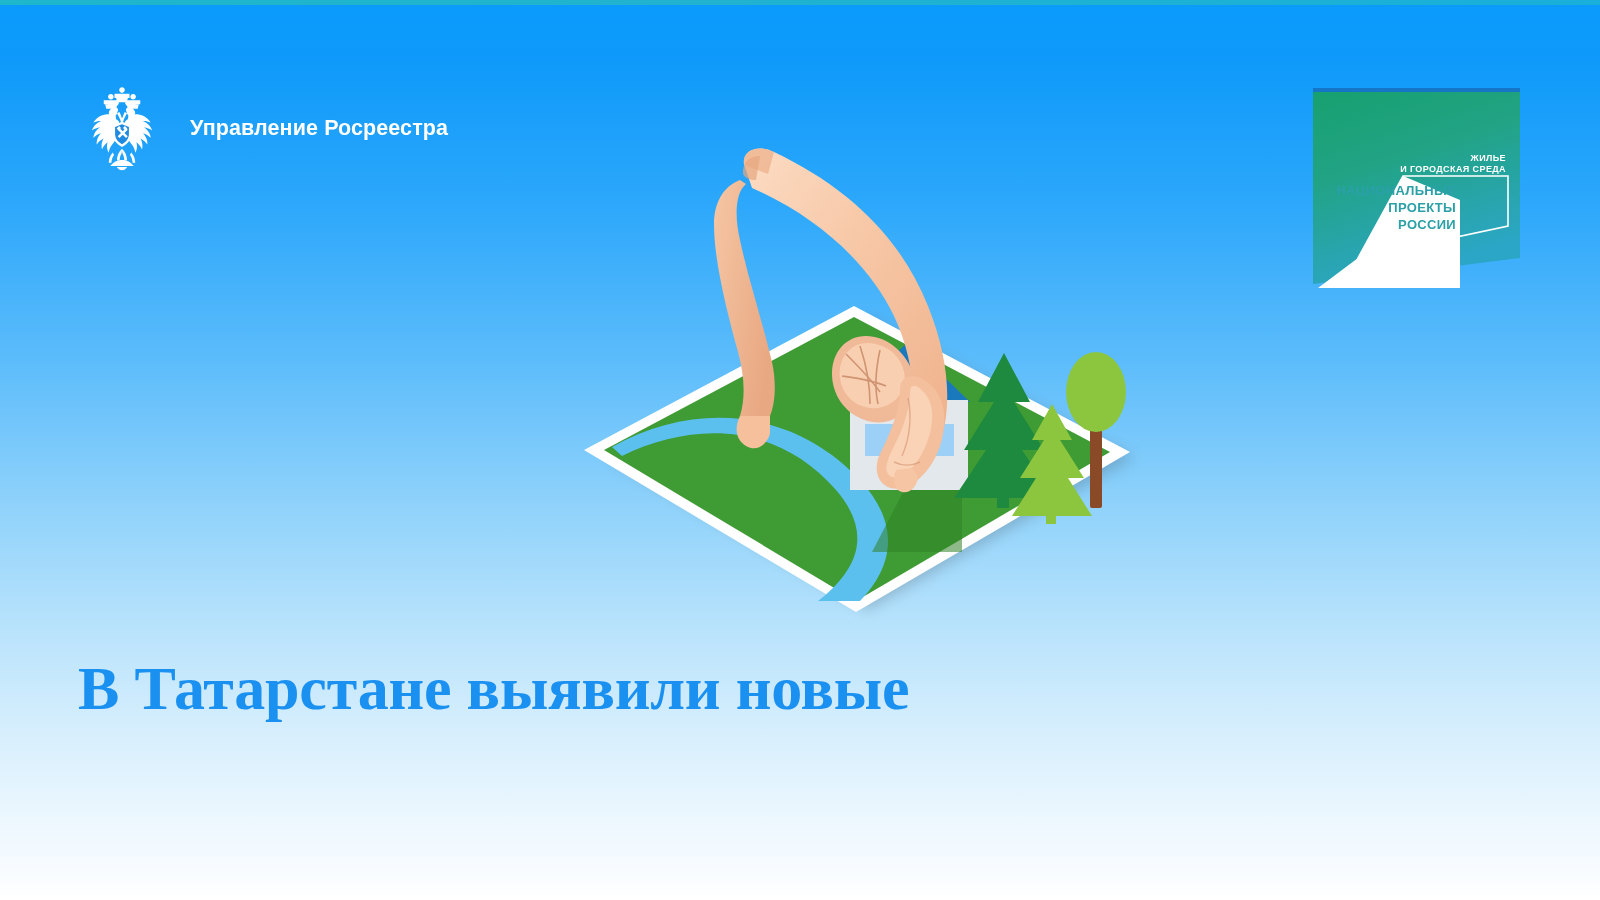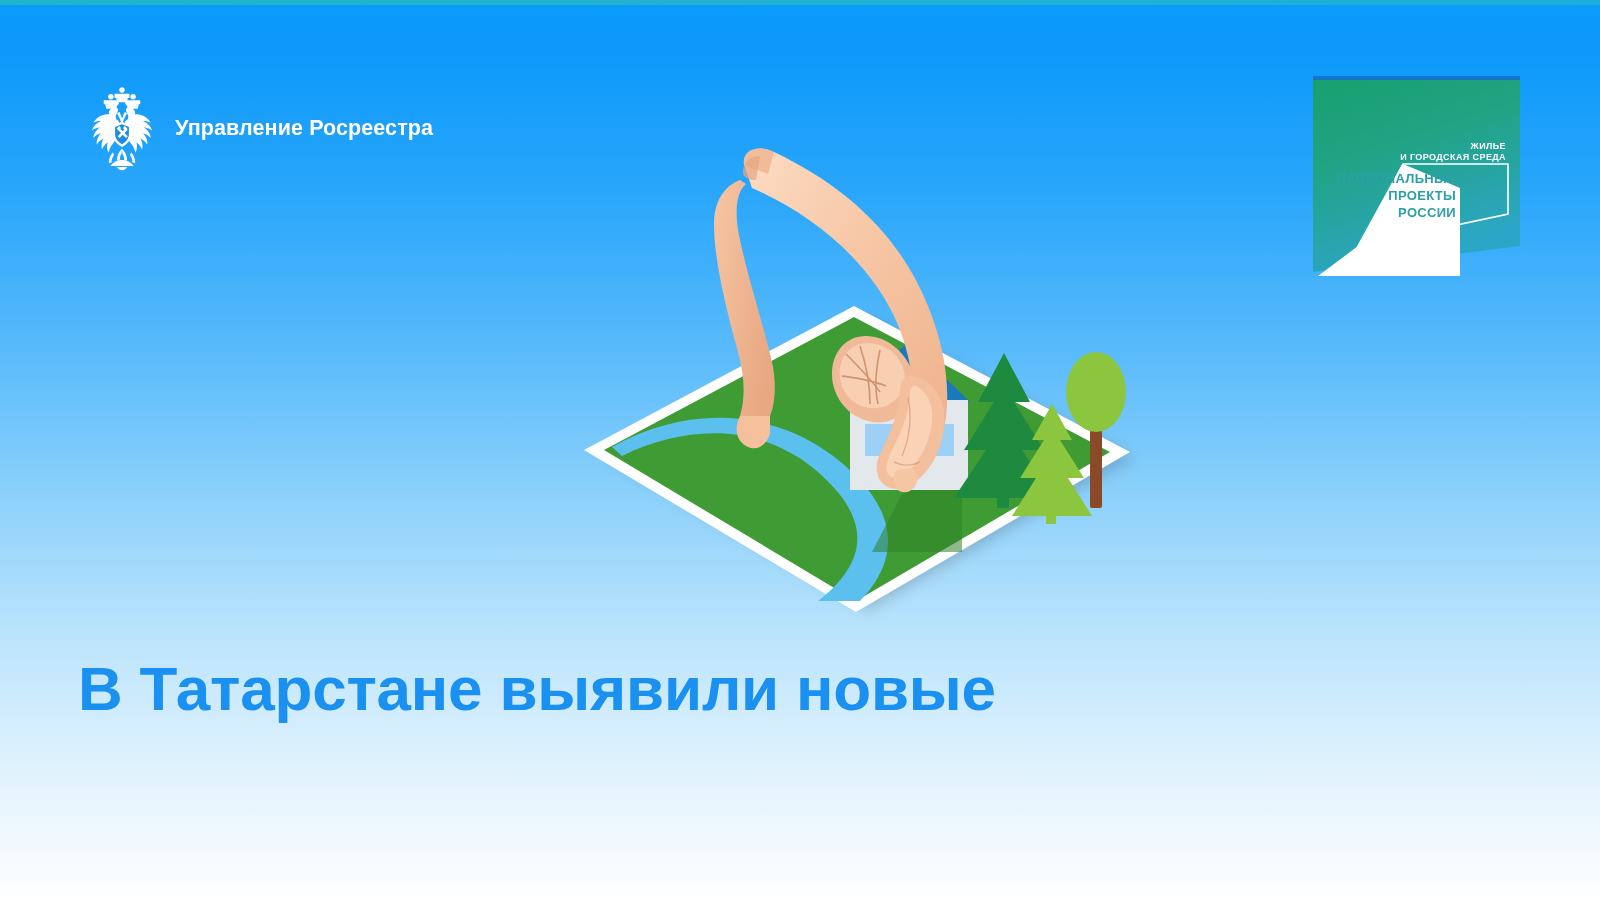--- a/index.html
+++ b/index.html
@@ -39,39 +39,39 @@
     opacity: .95;
   }
 
   
   .logo-block {
     position: absolute;
     left: 74px;
     top: 60px;
     display: flex;
     align-items: center;
-    gap: 5px;
+    gap: 20px;
   }
   .emblem { width: 96px; height: 96px; display:block; }
   .logo-text {
     color: #ffffff;
     font-size: 21.5px;
     font-weight: bold;
     line-height: 1.28;
     letter-spacing: .1px;
     white-space: pre;
     text-shadow: 0 0 1px rgba(0,0,0,.06);
   }
   .logo-text div { display:block; }
 
   
   .np-badge {
     position: absolute;
     left: 1310px;
-    top: 76px;
+    top: 88px;
     width: 210px;
     height: 200px;
   }
   .np-badge svg { display:block; width:210px; height:200px; }
 
   
   .illustration {
     position: absolute;
     left: 560px;
     top: 140px;
@@ -84,20 +84,21 @@
   .headline {
     position: absolute;
     left: 78px;
     top: 648px;
     width: 1420px;
     color: #1a90f0;
     font-size: 62px;
     font-weight: bold;
     line-height: 1.32;
     letter-spacing: -0.2px;
+    font-family: Liberation Serif, serif;
   }
   .headline .line { display: block; white-space: pre; }
 </style>
 </head>
 <body>
 
 <div id="poster">
 
   <div class="top-strip"></div>
 

